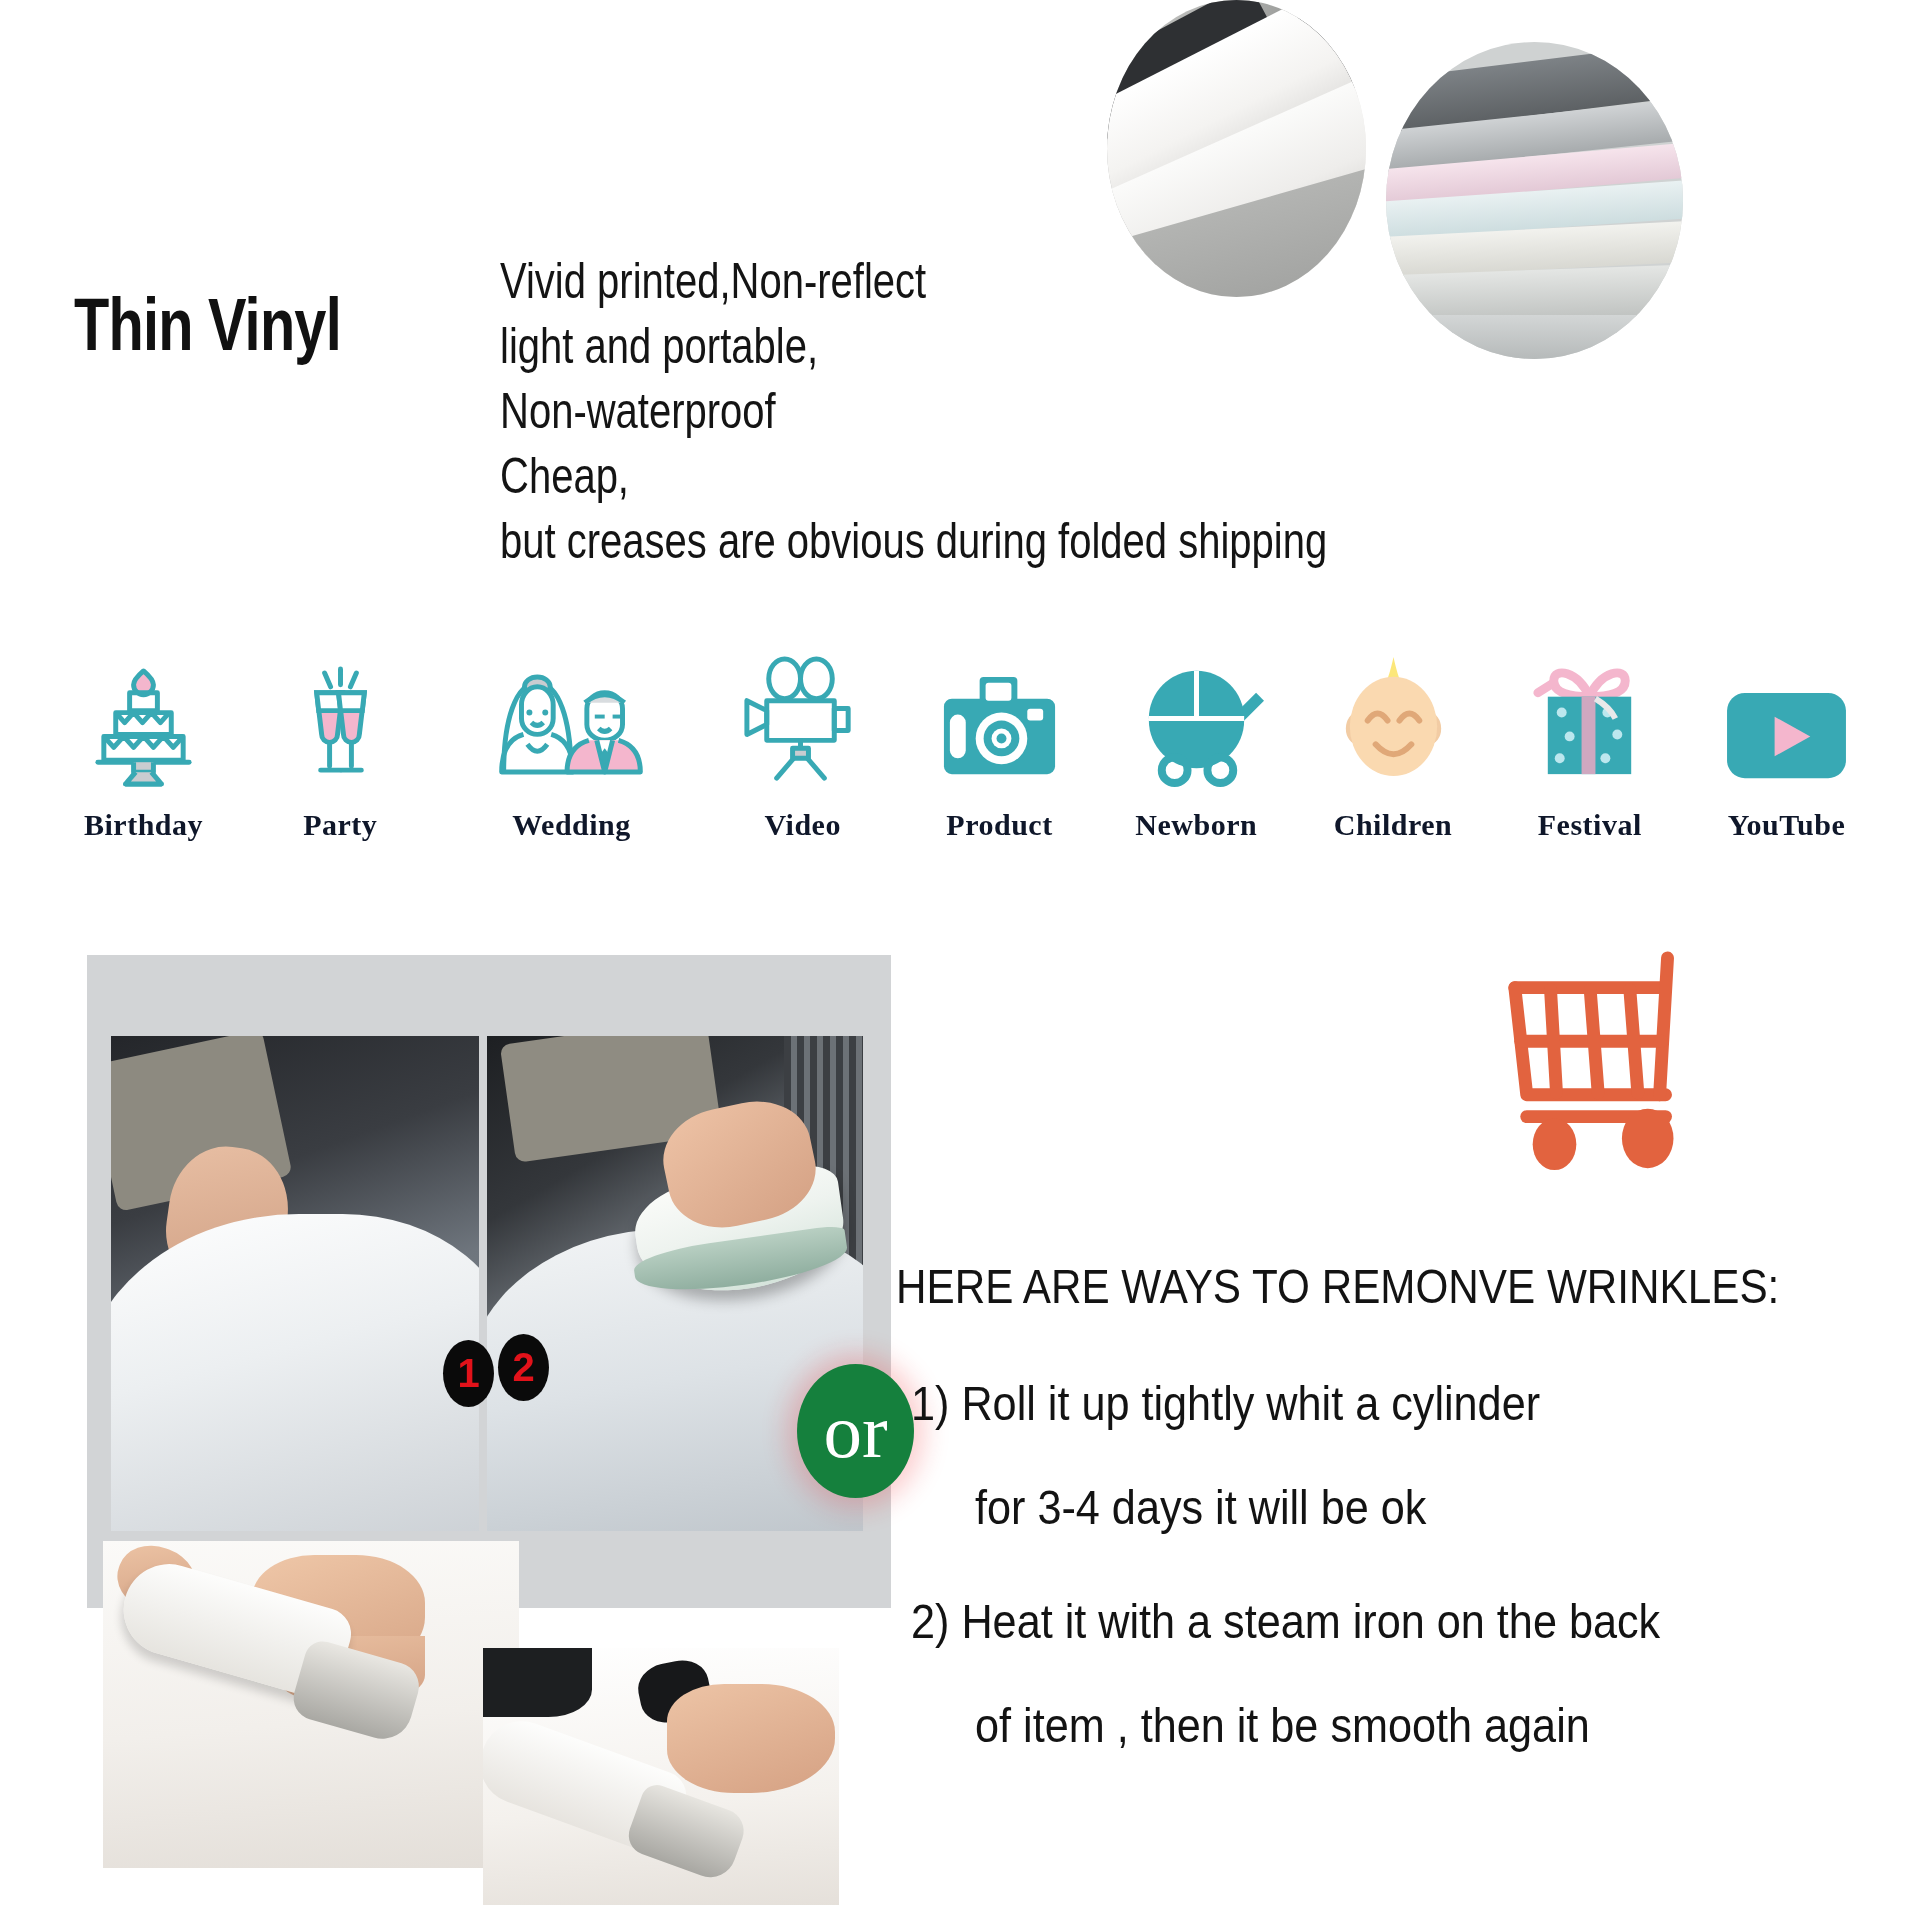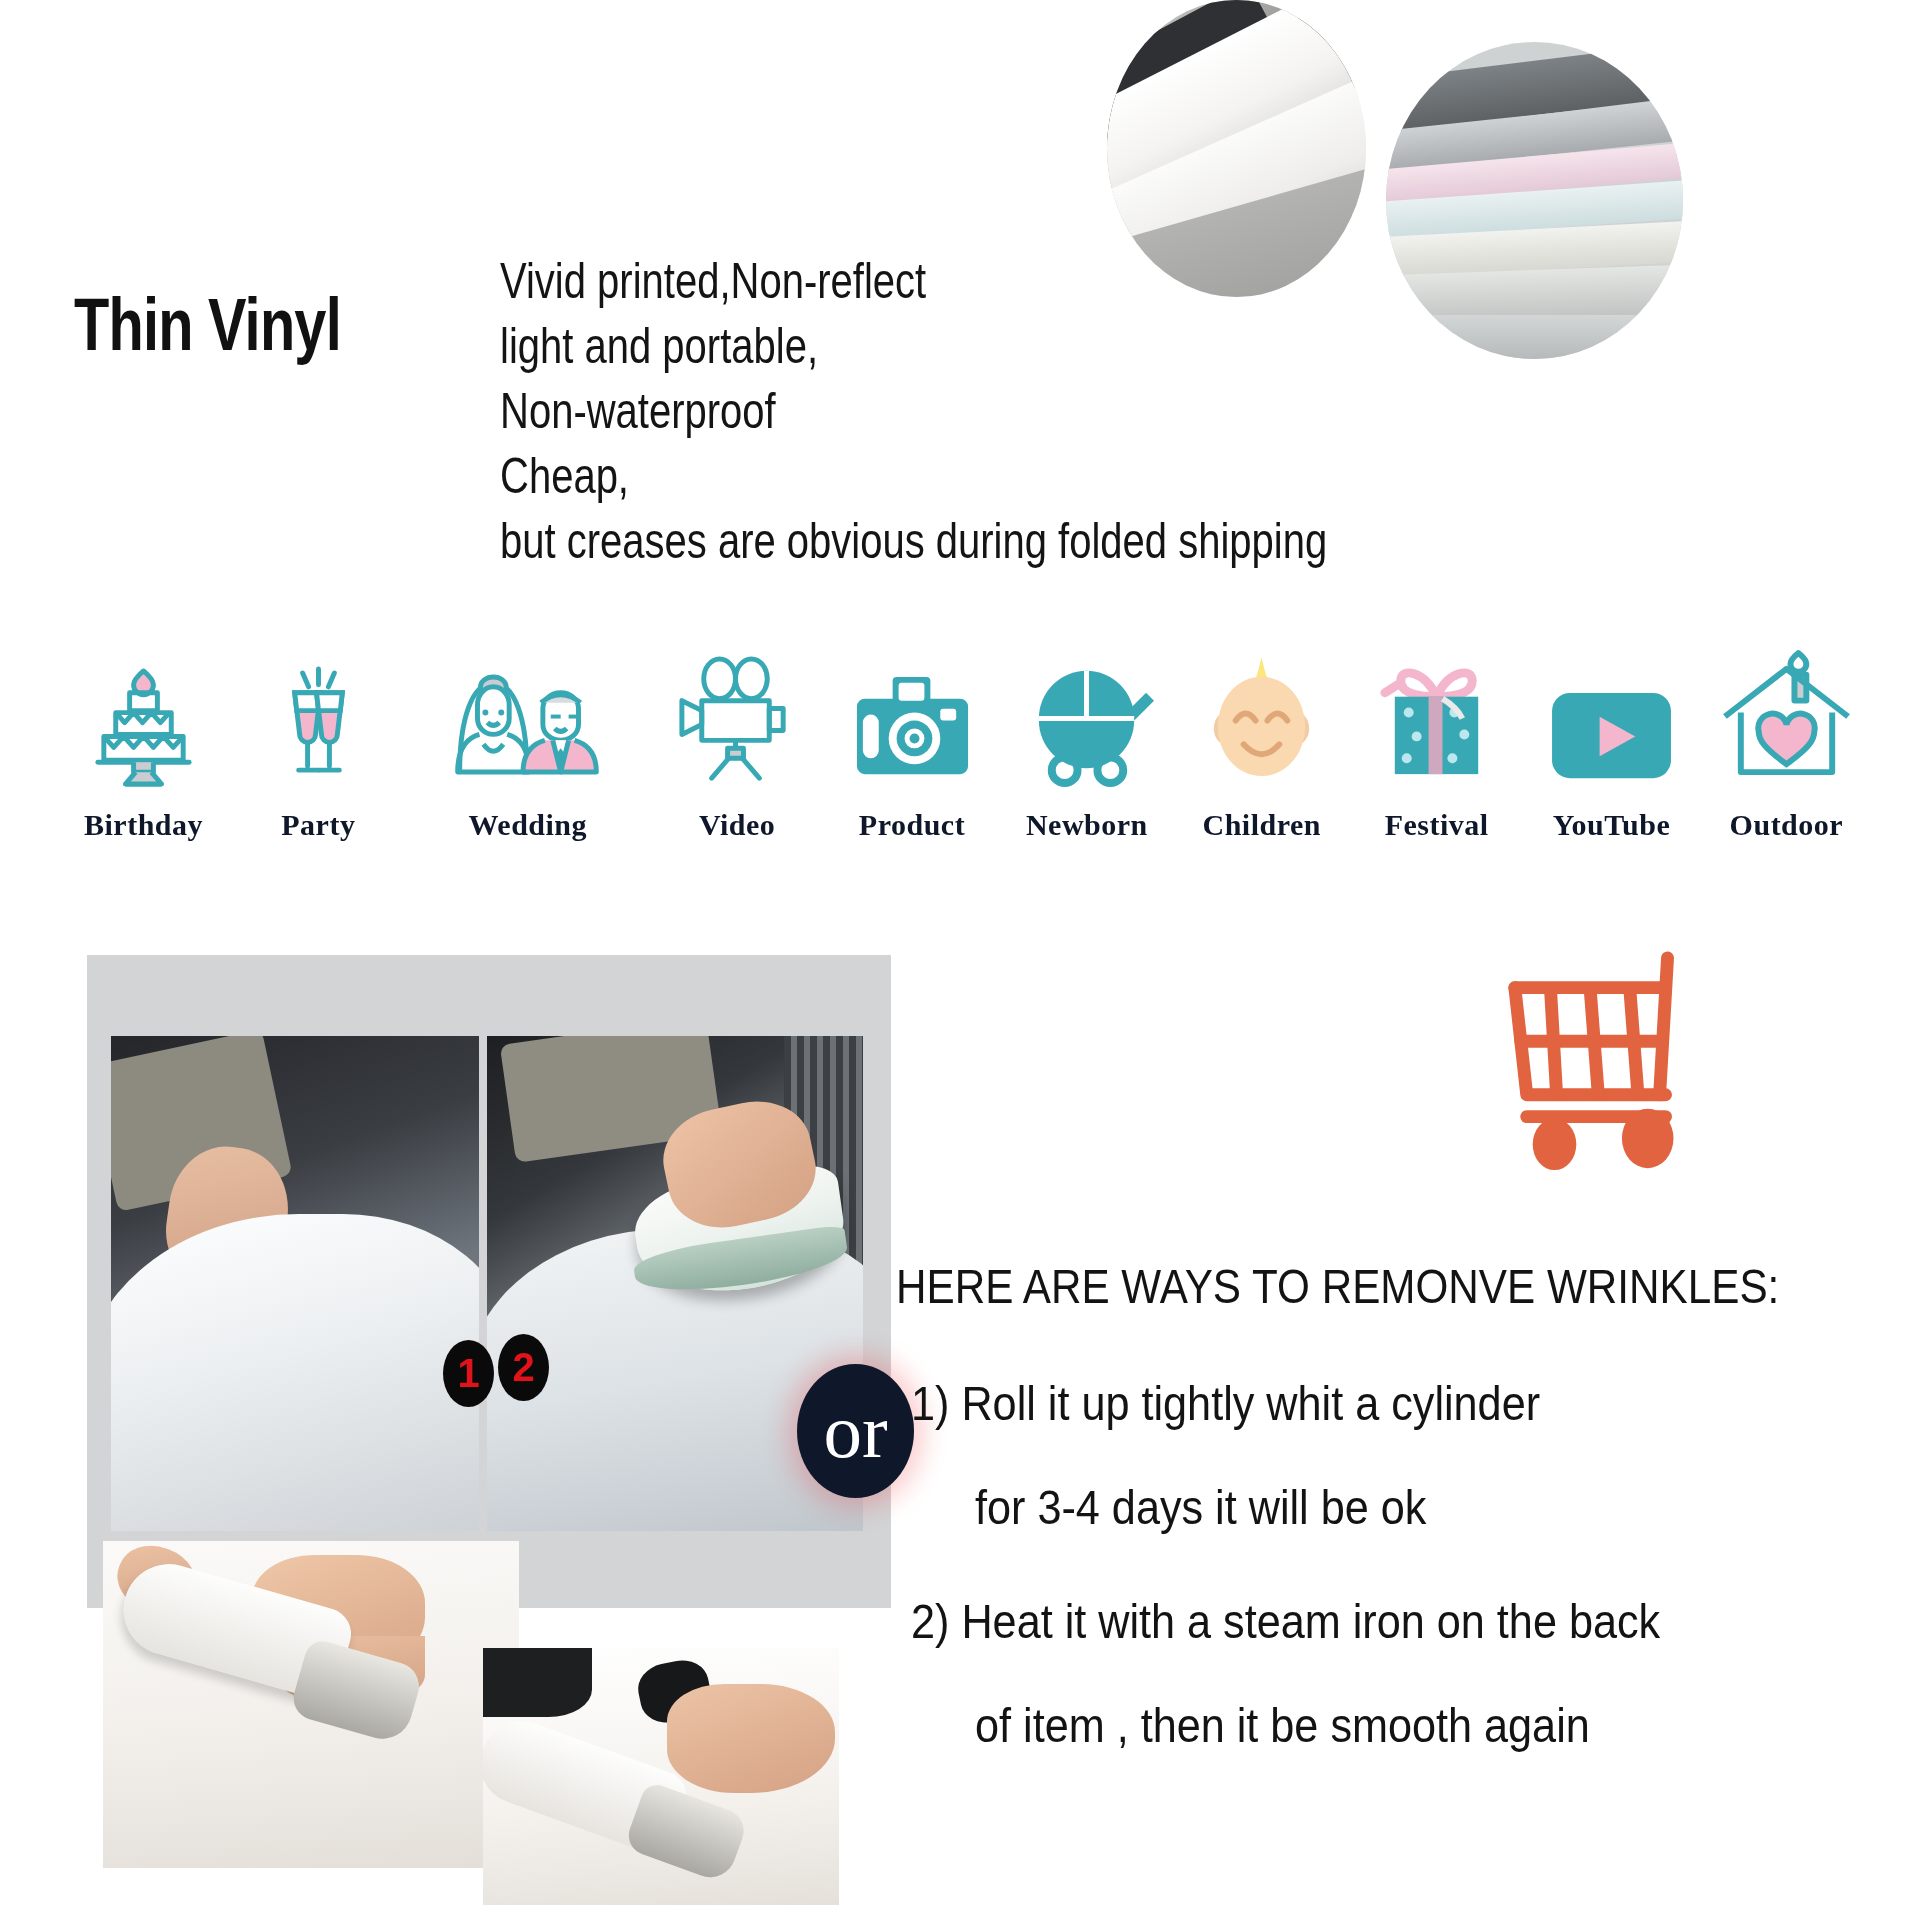--- a/index.html
+++ b/index.html
@@ -142,21 +142,21 @@
     background:#0a0a0a;display:flex;align-items:center;justify-content:center;
     color:#e2121a;font-size:40px;font-weight:700;
     font-family:"Liberation Sans", sans-serif;
   }
   .badge-1{left:443px;top:1340px;}
   .badge-2{left:498px;top:1334px;}
 
   
   .or-badge{
     position:absolute;left:797px;top:1364px;width:117px;height:134px;
-    border-radius:50%;background:#0f172a;
+    border-radius:50%;background:#15803d;
     display:flex;align-items:center;justify-content:center;
     color:#fff;font-family:"Liberation Serif", serif;
     font-size:77px;line-height:1;
     box-shadow:0 0 26px 10px rgba(236,27,34,.22);
   }
 
   
   .cart{position:absolute;left:1497px;top:950px;width:233px;height:233px;}
 
   
@@ -369,34 +369,20 @@
     <div class="icon-cell">
       <div class="icon-art">
         <svg width="139" height="109" viewBox="0 0 140 110">
           <rect x="10" y="10" width="120" height="86" rx="18" fill="#38A9B4"></rect>
           <path d="M58 34l36 20-36 20z" fill="#F4B6CD"></path>
         </svg>
       </div>
       <div class="icon-label">YouTube</div>
     </div>
 
-    <div class="icon-cell">
-      <div class="icon-art">
-        <svg width="139" height="149" viewBox="0 0 140 150">
-          <g fill="none" stroke="#38A9B4" stroke-width="6" stroke-linejoin="round">
-            <path d="M82 10c-5 4-8 7-8 11a8 8 0 0016 0c0-4-3-7-8-11z"></path>
-            <path d="M78 32h12v26H78z" fill="#c9ccd0"></path>
-            <path d="M8 74L70 26l62 48"></path>
-            <path d="M24 70v60h92V70"></path>
-          </g>
-          <path d="M70 122c-22-16-28-24-28-33a14 14 0 0128-7 14 14 0 0128 7c0 9-6 17-28 33z" fill="#F4B6CD" stroke="#38A9B4" stroke-width="6"></path>
-        </svg>
-      </div>
-      <div class="icon-label">Outdoor</div>
-    </div>
 
   </div>
 
   <div class="collage">
     <div class="ph ph1">
       <div class="bgdark"></div>
         <div class="sleeve"></div>
       <div class="hand"></div>
         <div class="cloth"></div>
     </div>

